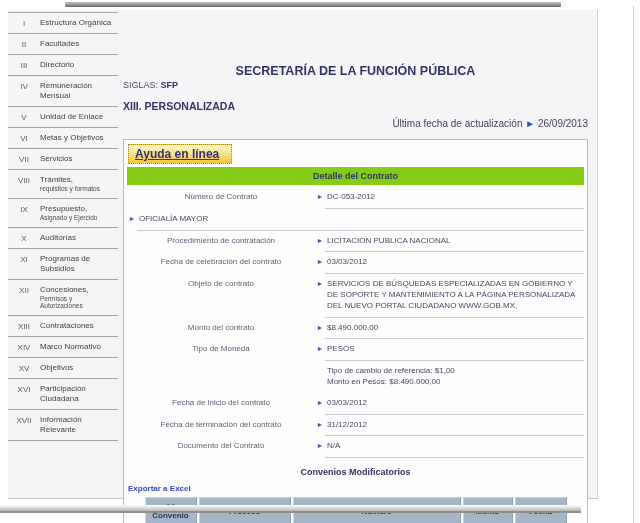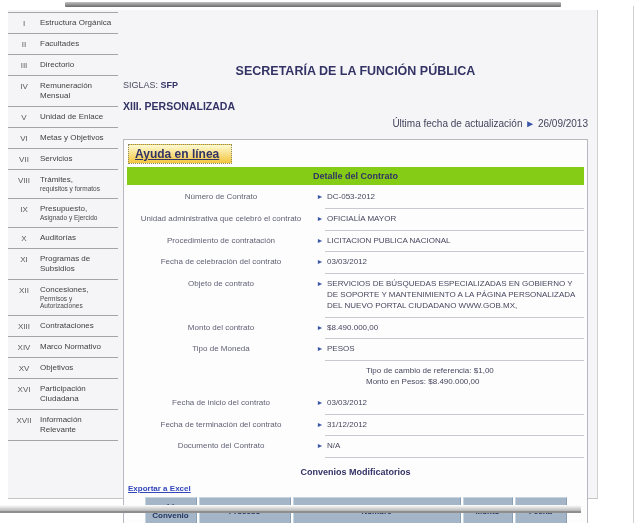--- a/index.html
+++ b/index.html
@@ -43,25 +43,25 @@
   .panel-banner { background:#84cc16; text-align:center; font-size:9px; font-weight:bold;
     color:#333366; padding:4px 0; margin:0 1px; }
 
   .rows { padding:2px 1px 0 1px; }
   .detail-row { display:flex; align-items:flex-start; padding-top:4px; }
   .detail-label { width:188px; flex:0 0 188px; text-align:center; font-size:8px;
     color:#5f5f73; line-height:1.35; padding-top:1px; }
   .detail-arrow { flex:0 0 10px; text-align:center; font-size:7px; color:#3a57a8; padding-top:2px; }
   .detail-value { flex:1; font-size:8px; color:#47475f; line-height:1.35;
     border-bottom:1px solid #c9c9d2; padding:1px 2px 5px 2px; white-space:pre-line; }
-  .detail-row.no-sep .detail-value { border-bottom:none;margin-left:39px; }
+  .detail-row.no-sep .detail-value { border-bottom:none; }
 
   
   .conv-title { text-align:center; font-size:9px; font-weight:bold; color:#333366; margin-top:9px; }
-  .export-link { font-size:8px; color:#3347bb; text-decoration:underline; cursor:pointer;
+  .export-link { font-size:8px; color:#3347bb; cursor:pointer;
     display:inline-block; margin:1px 0 0 2px; font-weight:bold; }
   .conv-table { border-collapse:separate; border-spacing:2px; margin:0 auto; }
   .conv-table th { background:#a3b5c6; color:#24355e; font-size:8px; font-weight:bold;
     text-align:center; padding:4px 5px; border:1px solid #8ca0b4; border-top-color:#c6d4e0;
     border-left-color:#c6d4e0; }
   .conv-table td { background:#eef2f8; font-size:8px; padding:4px 5px; vertical-align:middle;
     line-height:1.3; }
   .conv-table td.purple { color:#8d3a92; }
   .conv-table td.plain { color:#44445e; }
   .col-id { width:52px; } .col-proc { width:92px; } .col-nom { width:168px; }
@@ -173,21 +173,20 @@
 
       <div class="rows">
 
         <div class="detail-row">
           <span class="detail-label">Número de Contrato</span>
           <span class="detail-arrow">►</span>
           <span class="detail-value">DC-053-2012</span>
         </div>
 
         <div class="detail-row">
-          <span class="detail-label">Unidad administrativa que celebró el contrato</span>
           <span class="detail-arrow">►</span>
           <span class="detail-value">OFICIALÍA MAYOR</span>
         </div>
 
         <div class="detail-row">
           <span class="detail-label">Procedimiento de contratación</span>
           <span class="detail-arrow">►</span>
           <span class="detail-value">LICITACION PUBLICA NACIONAL</span>
         </div>
 

